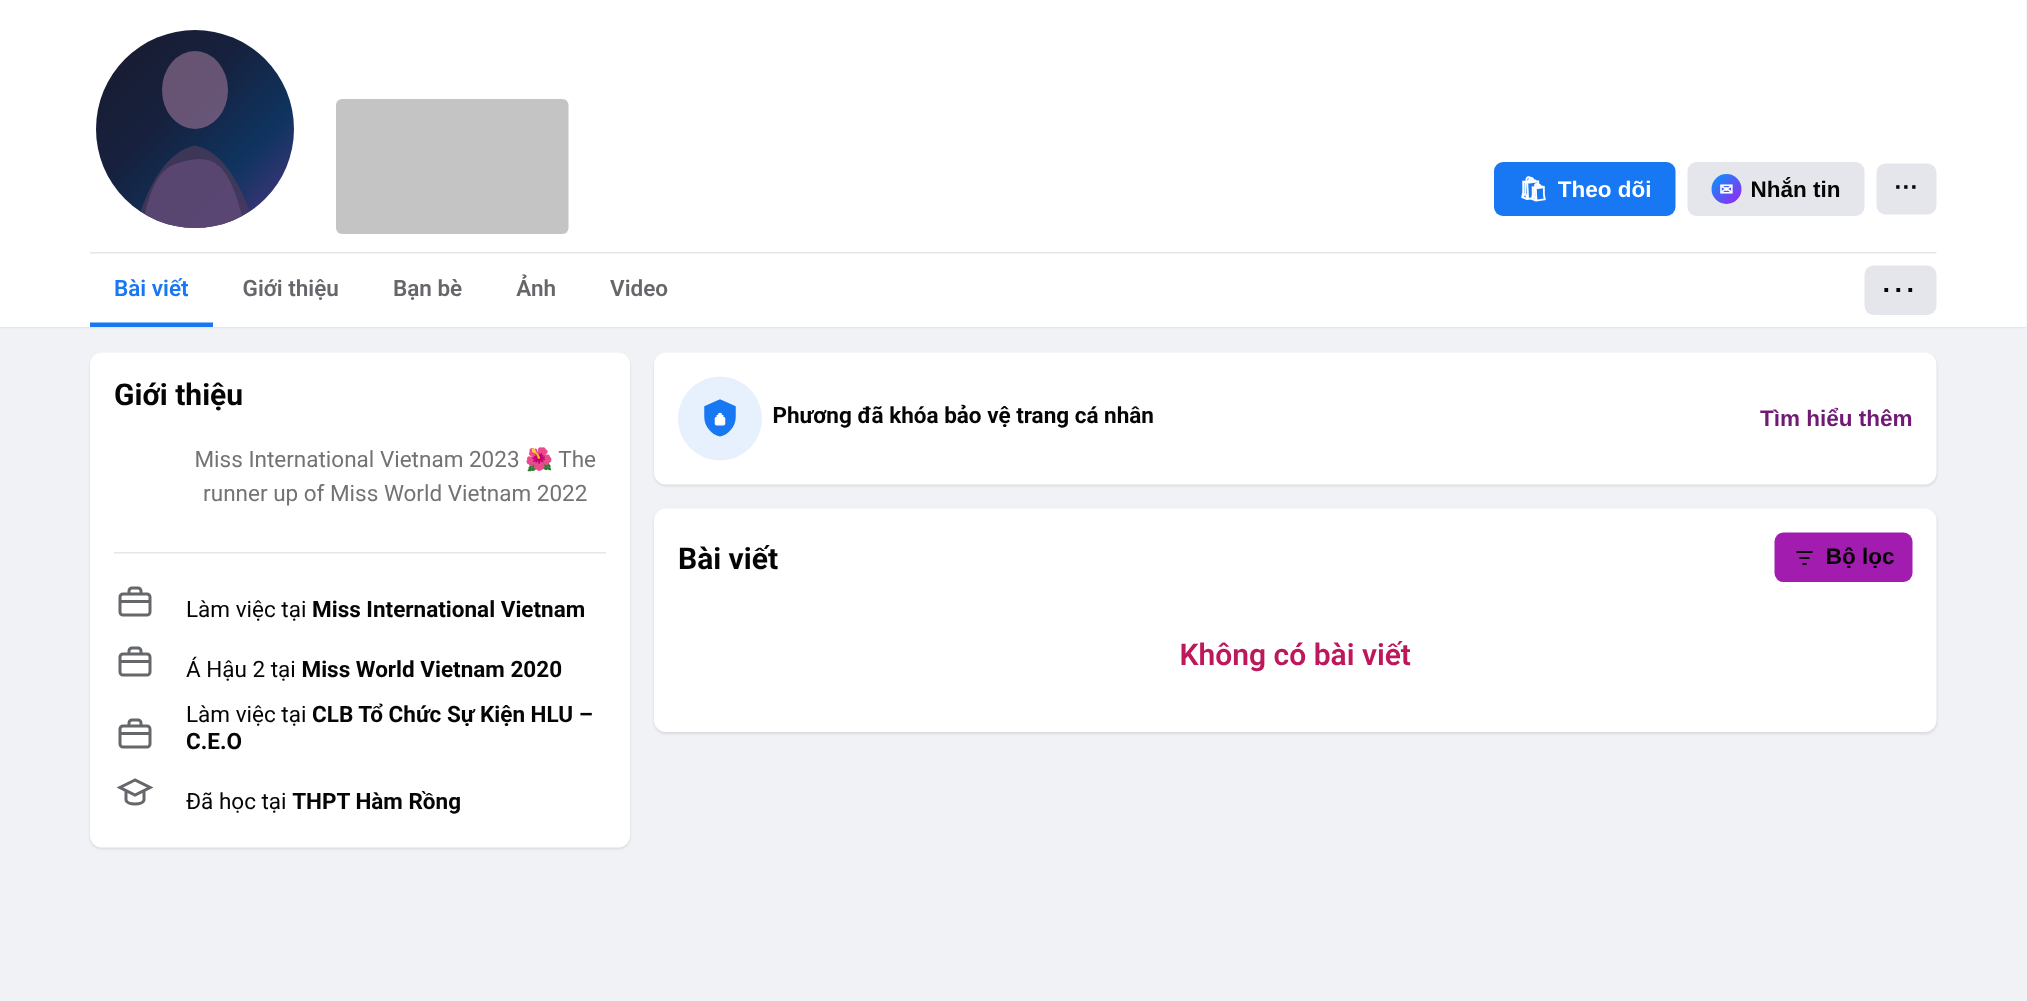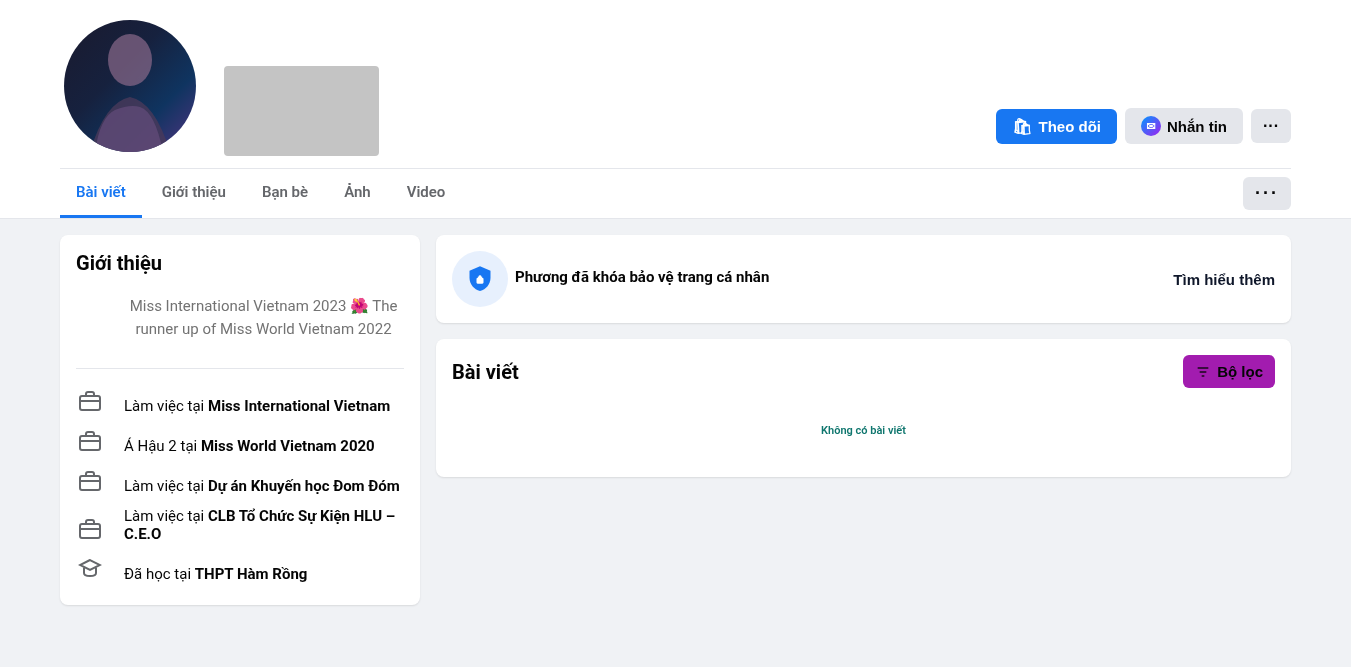--- a/index.html
+++ b/index.html
@@ -267,21 +267,21 @@
     }
 
     .privacy-desc {
       font-size: 13px;
       color: #65676b;
     }
 
     .learn-more-btn {
       background: none;
       border: none;
-      color: #0f172a;
+      color: #701a75;
       font-size: 15px;
       font-weight: 600;
       cursor: pointer;
       white-space: nowrap;
     }
 
     .posts-section {
       background: #fff;
       border-radius: 8px;
       padding: 16px;
@@ -309,22 +309,22 @@
       border-radius: 6px;
       padding: 8px 12px;
       font-size: 15px;
       font-weight: 600;
       cursor: pointer;
       color: #050505;
     }
 
     .no-posts {
       text-align: center;
-      color: #0f766e;
-      font-size: 11px;
+      color: #be185d;
+      font-size: 20px;
       font-weight: 600;
       padding: 24px 0;
     }
   </style>
 </head>
 <body>
 
 <div class="profile-header">
   <div class="profile-top">
 
@@ -390,30 +390,20 @@
         <div class="intro-item-icon">
           <svg width="24" height="24" viewBox="0 0 24 24" fill="#65676b">
             <rect x="2" y="7" width="20" height="14" rx="2" fill="none" stroke="#65676b" stroke-width="2"></rect>
             <path d="M8 7V5a2 2 0 012-2h4a2 2 0 012 2v2" fill="none" stroke="#65676b" stroke-width="2"></path>
             <line x1="2" y1="12" x2="22" y2="12" stroke="#65676b" stroke-width="2"></line>
           </svg>
         </div>
         <span>Á Hậu 2 tại <strong>Miss World Vietnam 2020</strong></span>
       </div>
 
-      <div class="intro-item">
-        <div class="intro-item-icon">
-          <svg width="24" height="24" viewBox="0 0 24 24" fill="#65676b">
-            <rect x="2" y="7" width="20" height="14" rx="2" fill="none" stroke="#65676b" stroke-width="2"></rect>
-            <path d="M8 7V5a2 2 0 012-2h4a2 2 0 012 2v2" fill="none" stroke="#65676b" stroke-width="2"></path>
-            <line x1="2" y1="12" x2="22" y2="12" stroke="#65676b" stroke-width="2"></line>
-          </svg>
-        </div>
-        <span>Làm việc tại <strong>Dự án Khuyến học Đom Đóm</strong></span>
-      </div>
 
       <div class="intro-item">
         <div class="intro-item-icon">
           <svg width="24" height="24" viewBox="0 0 24 24" fill="#65676b">
             <rect x="2" y="7" width="20" height="14" rx="2" fill="none" stroke="#65676b" stroke-width="2"></rect>
             <path d="M8 7V5a2 2 0 012-2h4a2 2 0 012 2v2" fill="none" stroke="#65676b" stroke-width="2"></path>
             <line x1="2" y1="12" x2="22" y2="12" stroke="#65676b" stroke-width="2"></line>
           </svg>
         </div>
         <span>Làm việc tại <strong>CLB Tổ Chức Sự Kiện HLU – C.E.O</strong></span>

